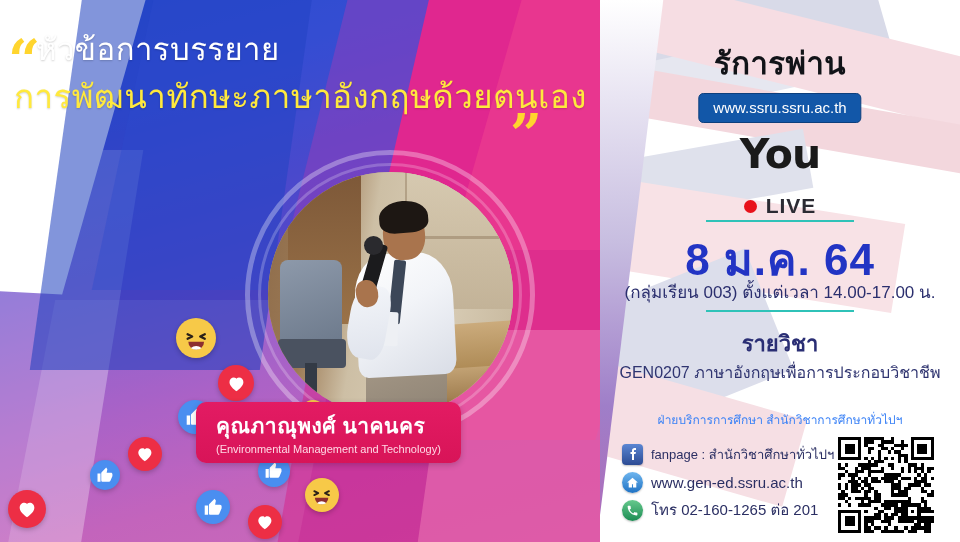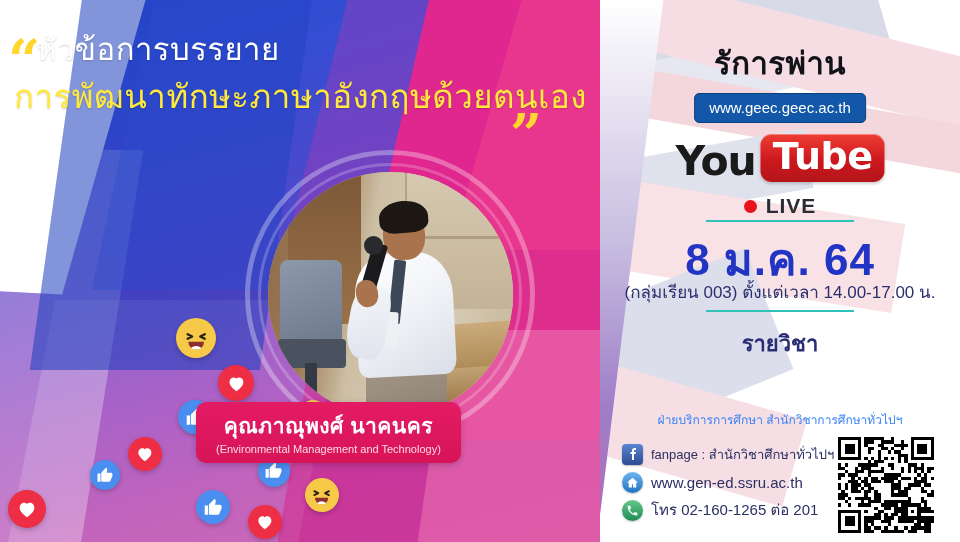--- a/index.html
+++ b/index.html
@@ -327,21 +327,20 @@
     transform: rotate(2deg);
   }
 
   
   .name-plate {
     position: absolute;
     left: 196px; top: 402px;
     padding: 7px 20px 8px 20px;
     background: linear-gradient(180deg,#e31b63 0%, #d81458 100%);
     border-radius: 10px;
-    text-align: center;
     box-shadow: 0 2px 6px rgba(0,0,0,0.2);
   }
   .name-main {
     font-size: 21px;
     font-weight: bold;
     color: #ffffff;
     letter-spacing: 0.5px;
     white-space: nowrap;
   }
   .name-sub {
@@ -658,38 +657,38 @@
 
   <div class="name-plate">
     <div class="name-main">คุณภาณุพงศ์  นาคนคร</div>
     <div class="name-sub">(Environmental Management and Technology)</div>
   </div>
 
   <div class="rp">
 
     <div class="rp-watch">รัการพ่าน</div>
 
-    <div class="url-badge">www.geec.geec.ac.th</div>
+    <div class="url-badge">www.ssru.ssru.ac.th</div>
 
     <div class="yt-logo">
       <span class="yt-you">You</span>
-      <span class="yt-tube">Tube</span>
     </div>
 
     <div class="live-row">
       <span class="live-dot"></span>
       <span class="live-text">LIVE</span>
     </div>
 
     <div class="rule rule-top"></div>
     <div class="date-line">8 ม.ค. 64</div>
     <div class="time-line">(กลุ่มเรียน 003) ตั้งแต่เวลา 14.00-17.00 น.</div>
     <div class="rule rule-bottom"></div>
 
     <div class="subject-label">รายวิชา</div>
+    <div class="subject-name">GEN0207 ภาษาอังกฤษเพื่อการประกอบวิชาชีพ</div>
 
     <div class="dept-line">ฝ่ายบริการการศึกษา สำนักวิชาการศึกษาทั่วไปฯ</div>
 
     <div class="contact-list">
 
       <div class="contact-row">
         <span class="c-ico fb">
           <svg width="12" height="12" viewBox="0 0 24 24" fill="#ffffff">
               <path d="M15 4h3V0h-3c-3 0-5 2-5 5v3H7v4h3v12h4V12h3l1-4h-4V5c0-.6.4-1 1-1z"></path>
             </svg>

